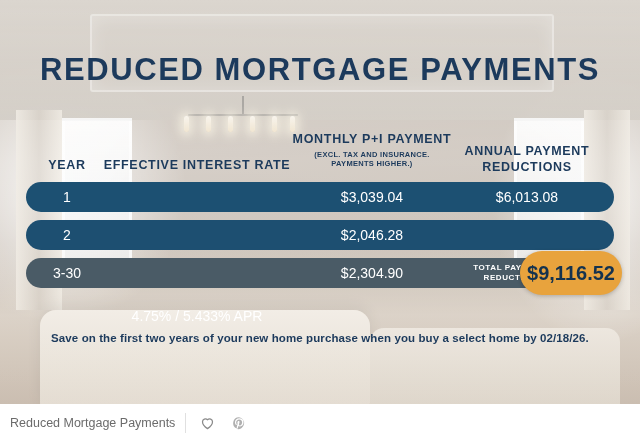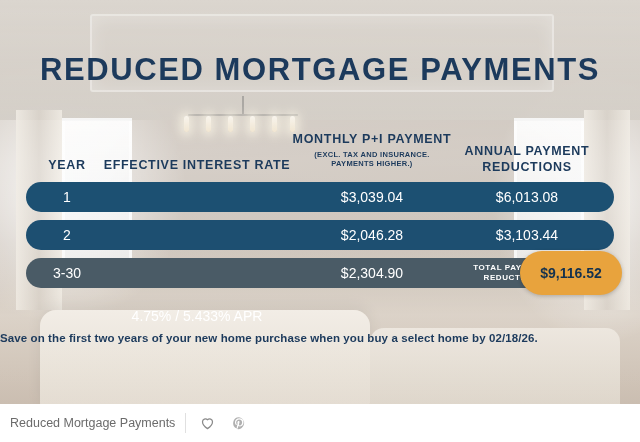--- a/index.html
+++ b/index.html
@@ -182,28 +182,28 @@
     line-height: 1.2;
   }
   .total-pill {
     position: absolute;
     right: -8px; top: -7px;
     width: 102px; height: 44px;
     background: #e8a33d;
     border-radius: 22px;
     display: flex; align-items: center; justify-content: center;
     color: #14324e;
-    font-size: 14px; font-weight: bold;
+    font-size: 20px; font-weight: bold;
     box-shadow: 0 1px 4px rgba(0,0,0,0.22);
   }
 
   
   .footnote {
     position: absolute; left: 0; top: 332px; width: 640px;
-    text-align: left;
+    text-align: center;
     color: #1c3a5c;
     font-size: 11.5px;
     font-weight: bold;
     letter-spacing: 0.1px;
   }
 
   
   .bottombar {
     position: absolute; left: 0; bottom: 0; width: 640px; height: 38px;
     background: #ffffff;
@@ -279,21 +279,20 @@
         <div class="cell c-year">1</div>
         <div class="cell c-rate">2.75%</div>
         <div class="cell c-pay">$3,039.04</div>
         <div class="cell c-red">$6,013.08</div>
       </div>
 
       <div class="row alt">
         <div class="cell c-year">2</div>
         <div class="cell c-rate">3.75%</div>
         <div class="cell c-pay">$2,046.28</div>
-        <div class="cell c-red">$3,103.44</div>
       </div>
 
       <div class="row last">
         <div class="cell c-year">3-30</div>
         <div class="cell c-rate plain">4.75% / 5.433% APR</div>
         <div class="cell c-pay">$2,304.90</div>
         <div class="total-label">
           <span>TOTAL PAYMENT</span>
           <span>REDUCTION</span>
         </div>

